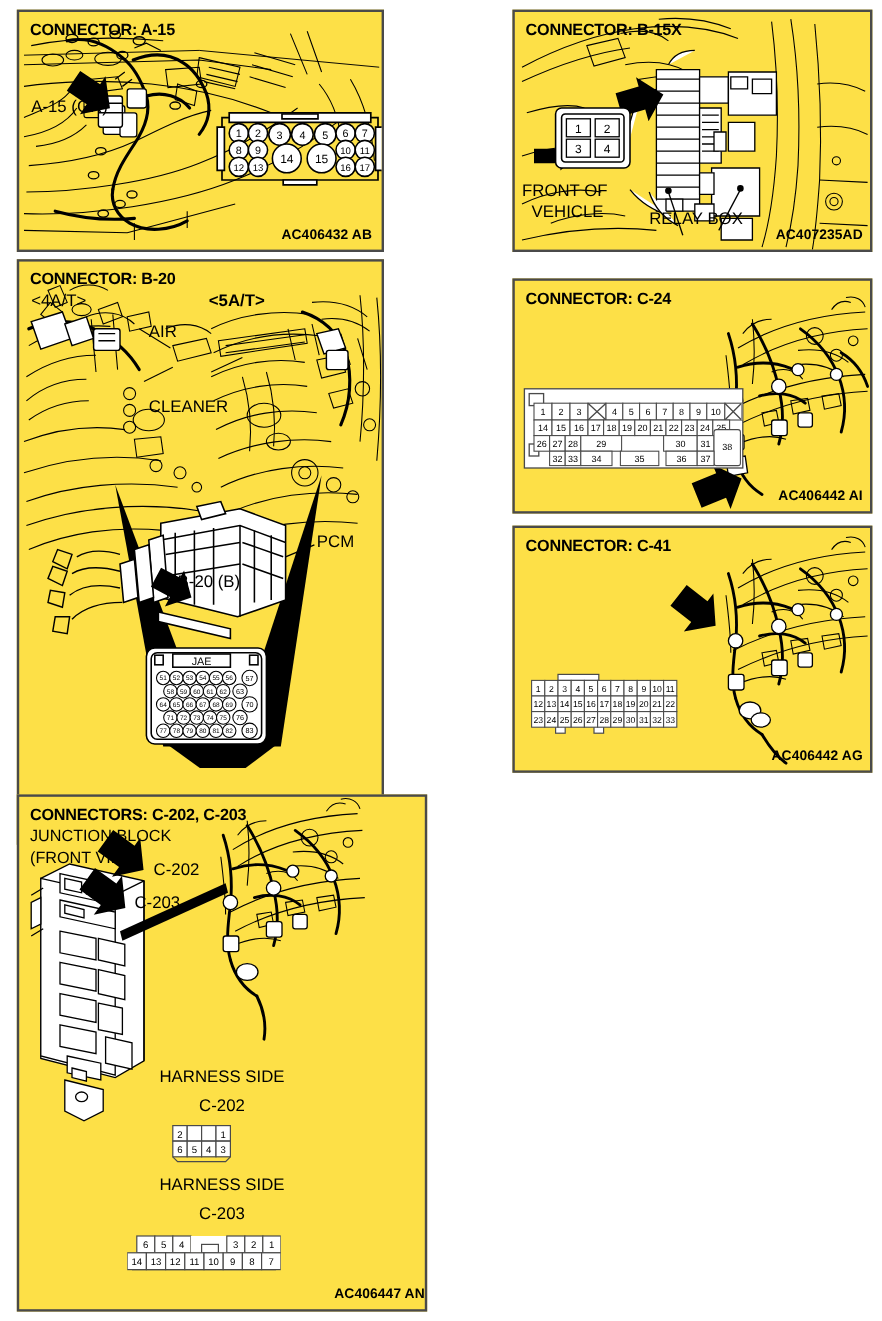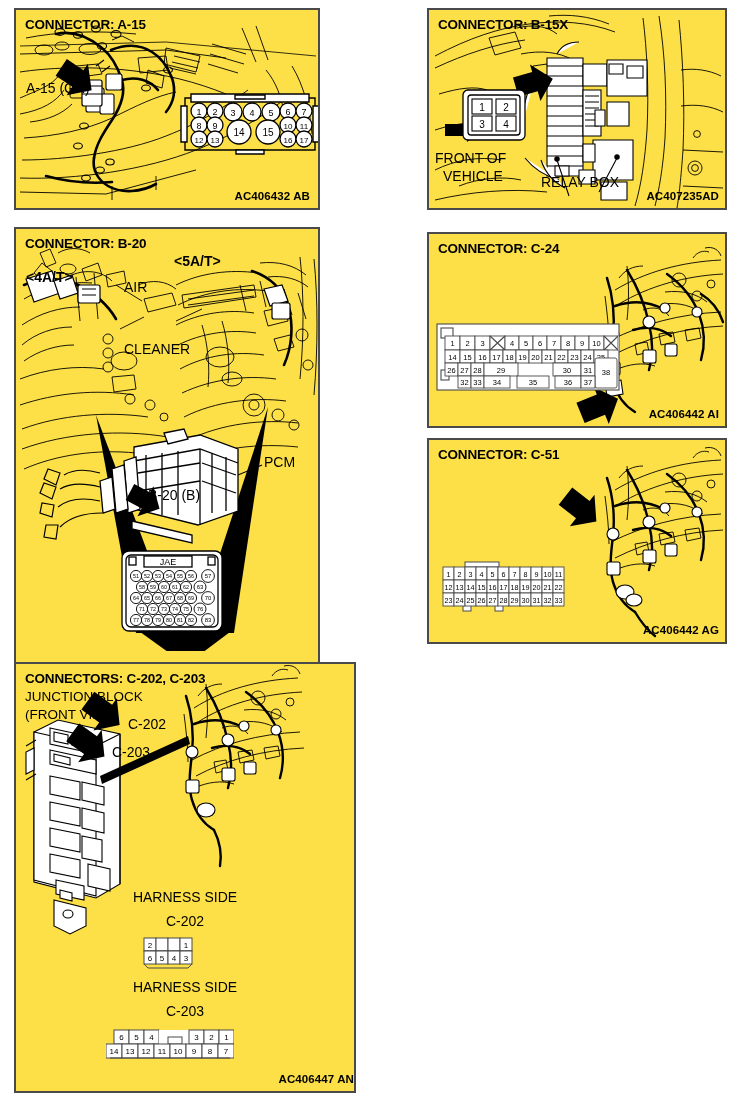--- a/index.html
+++ b/index.html
@@ -258,21 +258,21 @@
     </g>
   </svg>
 
   <div class="lbl" style="left:6px;top:140px;font-size:14px;">FRONT OF</div>
   <div class="lbl" style="left:14px;top:158px;font-size:14px;">VEHICLE</div>
   <div class="lbl" style="left:112px;top:164px;font-size:14px;">RELAY BOX</div>
 
   <div class="refcode" style="right:6px;bottom:6px;">AC407235AD</div>
 </div>
 
-<div class="panel" style="left:14px;top:227px;width:306px;height:488px;">
+<div class="panel" style="left:14px;top:216px;width:306px;height:488px;">
 
   <div class="panel-title" style="left:9px;top:7px;">CONNECTOR: B-20</div>
 
   <svg class="art" width="306" height="422" viewBox="0 0 306 422">
 
     <g fill="none" stroke="#000" stroke-width="0.9">
       <path d="M56 46 C70 40 86 42 96 52"></path>
       <path d="M8 70 C28 58 52 52 76 54"></path>
       <path d="M6 96 C24 84 44 78 64 78"></path>
       <path d="M18 44 l8 -10 l10 8 l-8 10 z"></path>
@@ -390,21 +390,21 @@
 
     <g fill="none" stroke="#000" stroke-width="1.1">
       <path d="M222 246 L246 236"></path>
     </g>
 
     <g fill="#000">
       <path d="M112 262 L130 262 L130 255 L146 272 L130 289 L130 280 L112 280 Z" transform="rotate(28 129 271)"></path>
     </g>
   </svg>
 
-  <div class="lbl" style="left:10px;top:24px;font-size:14px;font-weight:bold;margin-top:16px;">&lt;4A/T&gt;</div>
+  <div class="lbl" style="left:10px;top:24px;font-size:14px;font-weight:normal;">&lt;4A/T&gt;</div>
   <div class="lbl" style="left:158px;top:24px;font-size:14px;font-weight:bold;">&lt;5A/T&gt;</div>
   <div class="lbl" style="left:108px;top:50px;font-size:14px;">AIR</div>
   <div class="lbl" style="left:108px;top:68px;font-size:14px;margin-top:44px;">CLEANER</div>
   <div class="lbl" style="left:248px;top:225px;font-size:14px;">PCM</div>
   <div class="lbl" style="left:132px;top:258px;font-size:14px;">B-20 (B)</div>
 
   <svg class="pinsvg" style="left:104px;top:320px;" width="104" height="84" viewBox="0 0 104 84">
     <g fill="#fff" stroke="#000" stroke-width="1.3">
       <rect x="2" y="2" width="100" height="80" rx="7"></rect>
       <rect x="6" y="6" width="92" height="72" rx="5"></rect>
@@ -639,21 +639,21 @@
       <rect x="146" y="54" width="14" height="12"></rect>
         <text x="153" y="63" fill="#000" stroke="none">37</text>
     </g>
   </svg>
 
   <div class="refcode" style="right:6px;bottom:6px;">AC406442 AI</div>
 </div>
 
 <div class="panel" style="left:427px;top:438px;width:300px;height:206px;">
 
-  <div class="panel-title" style="left:9px;top:7px;">CONNECTOR: C-51</div>
+  <div class="panel-title" style="left:9px;top:7px;">CONNECTOR: C-41</div>
 
   <svg class="art" width="300" height="206" viewBox="0 0 300 206">
     <g fill="none" stroke="#000" stroke-width="0.9">
       <path d="M186 50 C216 32 252 22 292 20"></path>
       <path d="M190 64 C220 46 256 36 294 34"></path>
       <path d="M182 102 C214 86 250 76 292 74"></path>
       <path d="M186 118 C218 102 254 92 294 90"></path>
       <path d="M190 38 C196 30 204 26 214 26"></path>
       <path d="M176 56 C178 72 180 88 180 104"></path>
       <path d="M198 26 C200 44 200 62 198 80"></path>

